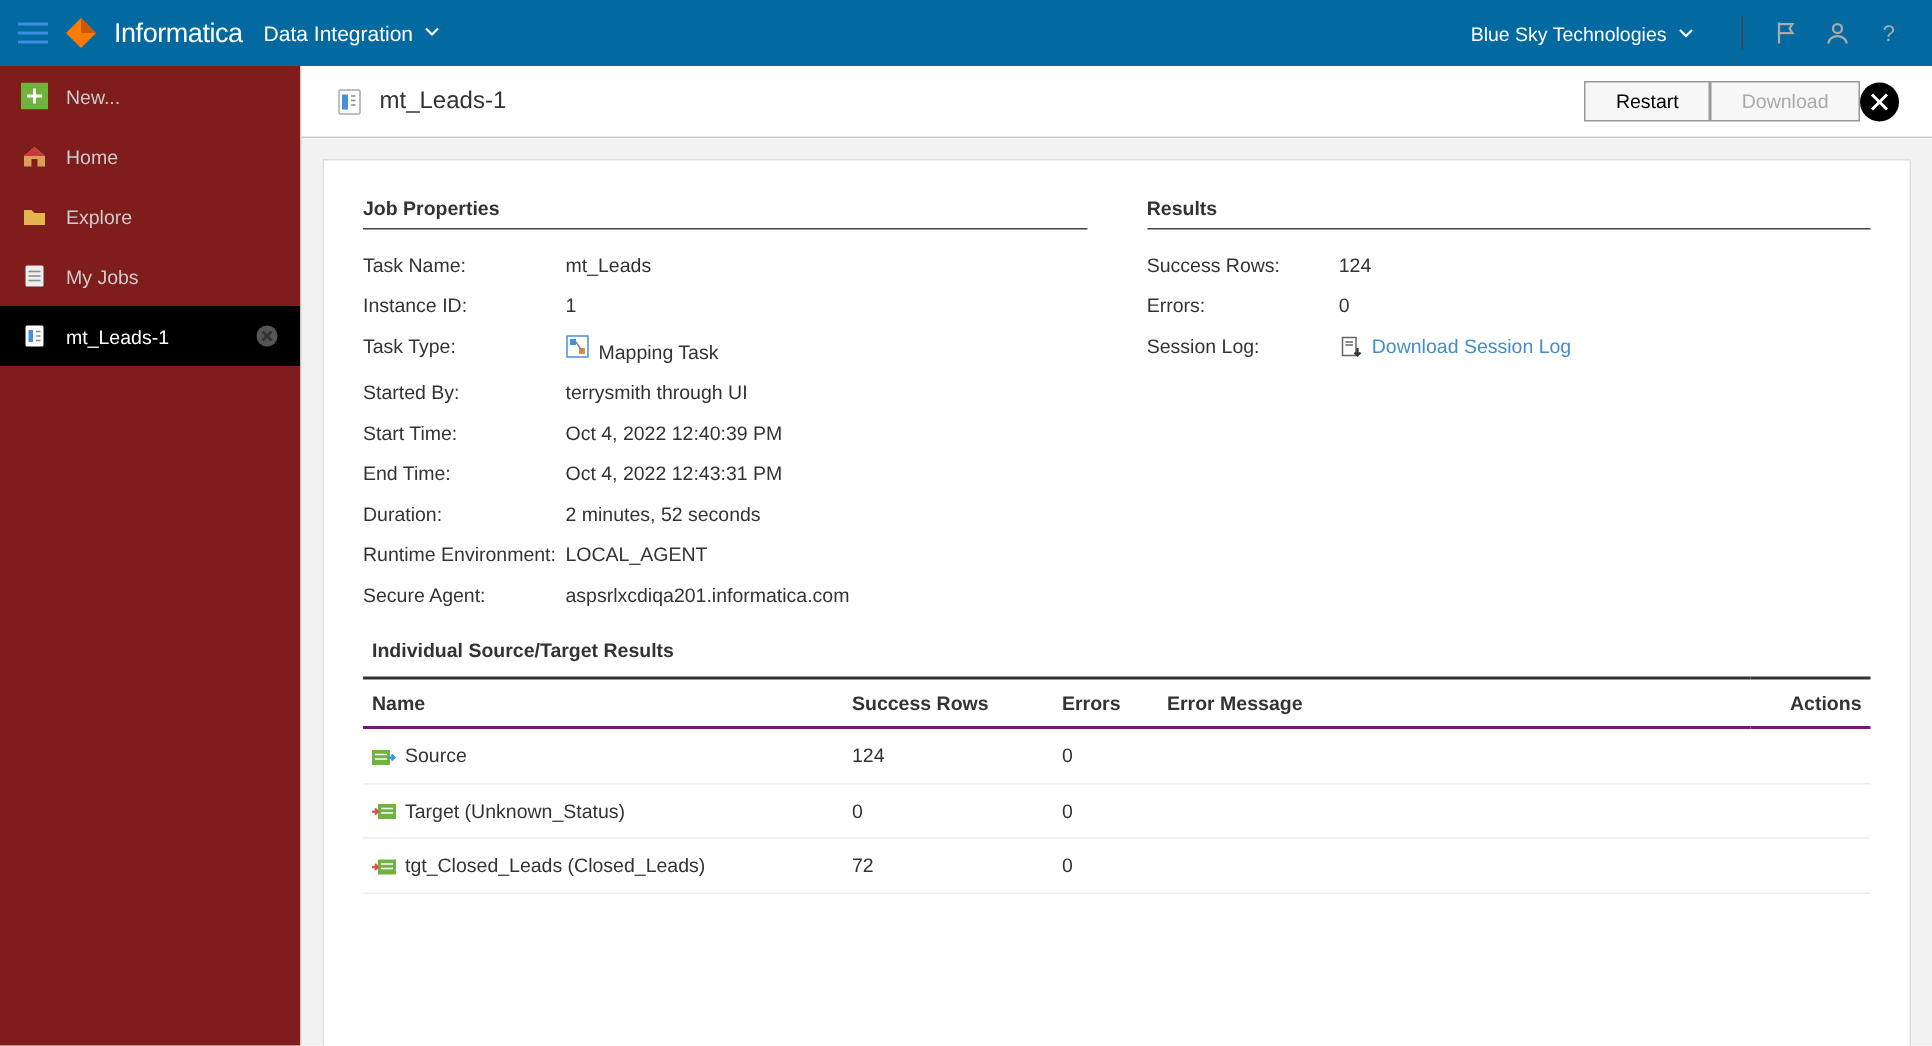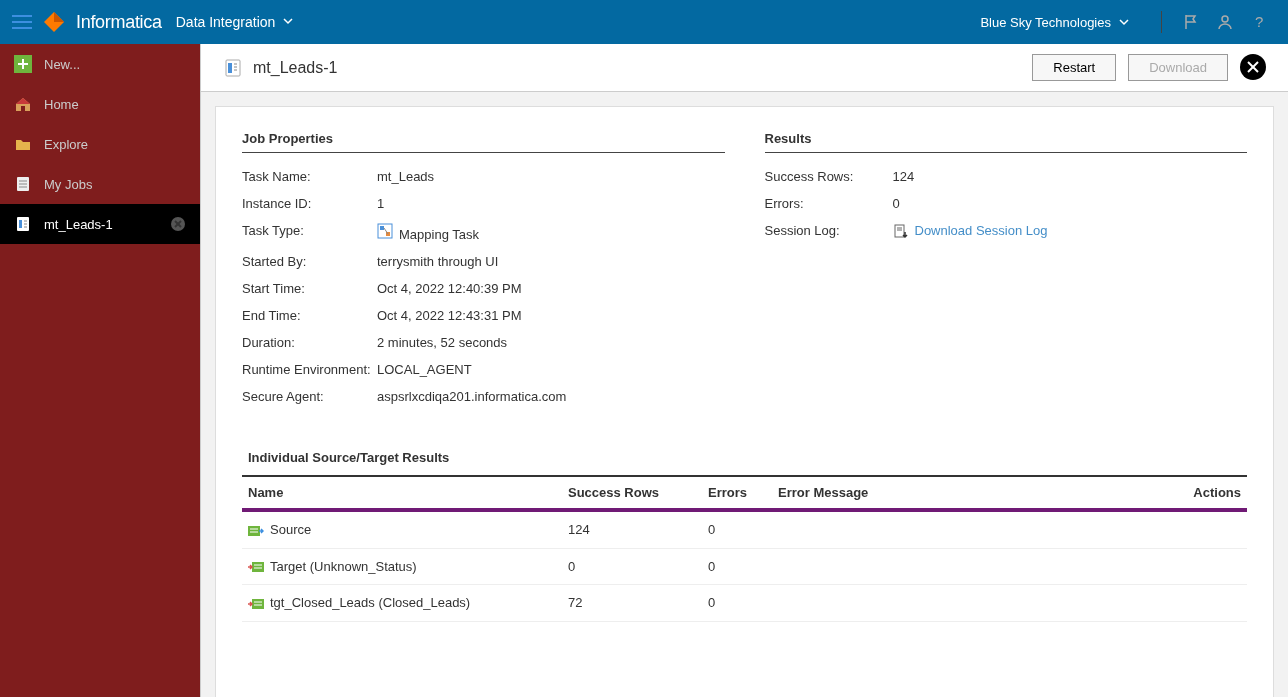--- a/index.html
+++ b/index.html
@@ -21,43 +21,43 @@
 .side-item { display: flex; align-items: center; padding: 11px 14px; cursor: pointer; font-size: 13px; }
 .side-item.active { background: #000; color: #fff; }
 .side-item .s-icon { width: 18px; height: 18px; margin-right: 12px; display:flex; align-items:center; justify-content:center; }
 .side-item .close-x { margin-left: auto; }
 
 
 .main { position: absolute; left: 200px; top: 44px; right: 0; bottom: 0; background: #f2f2f2; border-left: 1px solid #ccc; }
 .pagehead { height: 48px; background: #fff; border-bottom: 1px solid #ccc; display: flex; align-items: center; padding: 0 22px; }
 .pagehead .ph-icon { margin-right: 10px; }
 .pagehead .ph-title { font-size: 16px; color: #333; }
-.pagehead .ph-actions { margin-left: auto; display: flex; gap: 12px; }
+.pagehead .ph-actions { margin-left: auto; display: flex; align-items: center; }
 .btn { border: 1px solid #999; background: #f7f7f7; padding: 5px 20px; font-size: 13px; cursor: pointer; }
 .btn.disabled { color: #aaa; cursor: default; }
 .circle-close { width: 26px; height: 26px; border-radius: 50%; background: #000; color: #fff; display:flex; align-items:center; justify-content:center; cursor:pointer; font-size:15px; }
 
 
 .panel { margin: 14px; background: #fff; border: 1px solid #ddd; padding: 24px 26px; height: calc(100% - 28px); overflow:auto; }
 .cols { display: flex; gap: 40px; }
 .col { flex: 1; }
 .section-title { font-size: 13px; font-weight: 600; color: #333; margin-bottom: 6px; }
 .hr { border: none; border-top: 1px solid #444; margin-bottom: 10px; }
 .kv { display: flex; padding: 6px 0; font-size: 13px; }
 .kv .k { width: 135px; color: #333; }
 .kv .v { color: #333; }
 .link { color: #448ec8; cursor: pointer; text-align: right; }
 .status-badge { display: inline-flex; align-items: center; }
 .badge-box { width: 16px; height: 16px; background: #6fb53d; color: #fff; display:inline-flex; align-items:center; justify-content:center; font-size:11px; margin-right:6px; }
 .type-icon { display:inline-flex; align-items:center; margin-right:6px; }
 .dl-icon { margin-right: 6px; }
 
-.subsection-title { font-size: 13px; font-weight: 600; margin-top: 40px; margin-bottom: 10px; margin-left: 6px; }
+.subsection-title { font-size: 13px; font-weight: 600; margin-top: 16px; margin-bottom: 10px; margin-left: 6px; }
 table { width: 100%; border-collapse: collapse; }
-th { text-align: left; font-size: 13px; font-weight: 600; padding: 8px 6px; border-top: 2px solid #333; border-bottom: 4px solid #701a75; }
+th { text-align: left; font-size: 13px; font-weight: 600; padding: 8px 6px; border-top: 2px solid #333; border-bottom: 2px solid #701a75; }
 th.actions { text-align: right; }
 td { padding: 10px 6px; border-bottom: 1px solid #eee; font-size: 13px; }
 .row-icon { display:inline-flex; vertical-align:middle; margin-right:6px; }
 
 svg { display: block; }
 </style>
 </head>
 <body>
 
 <div class="topbar">

